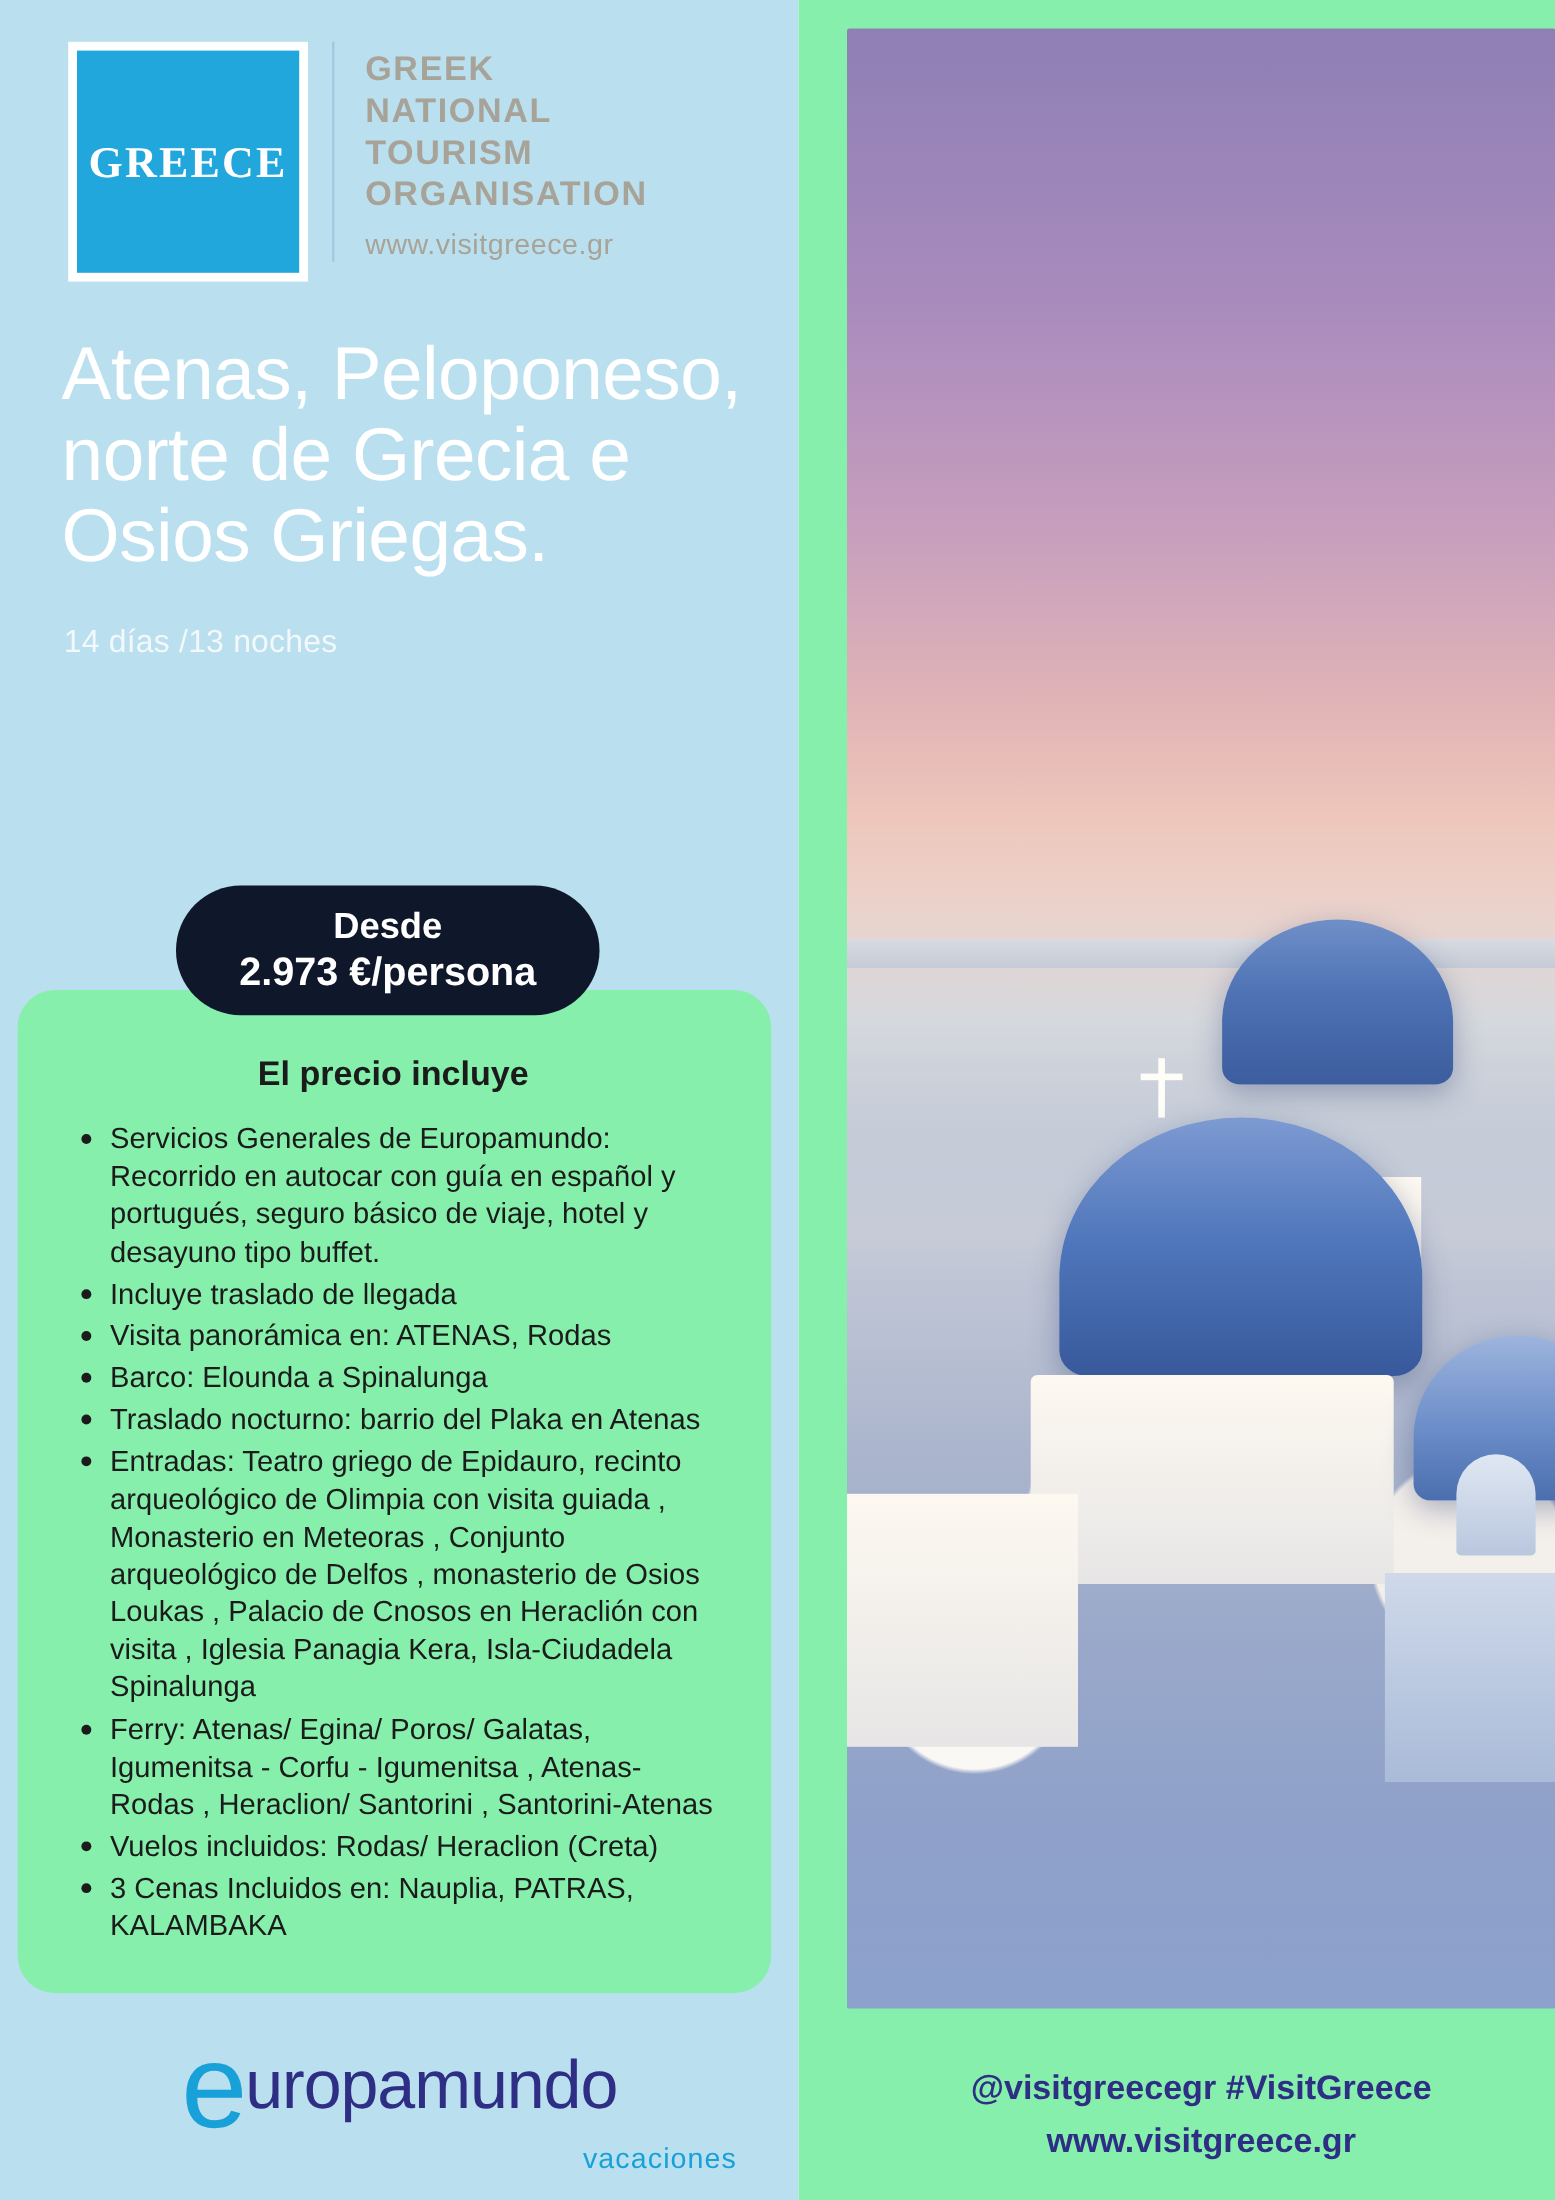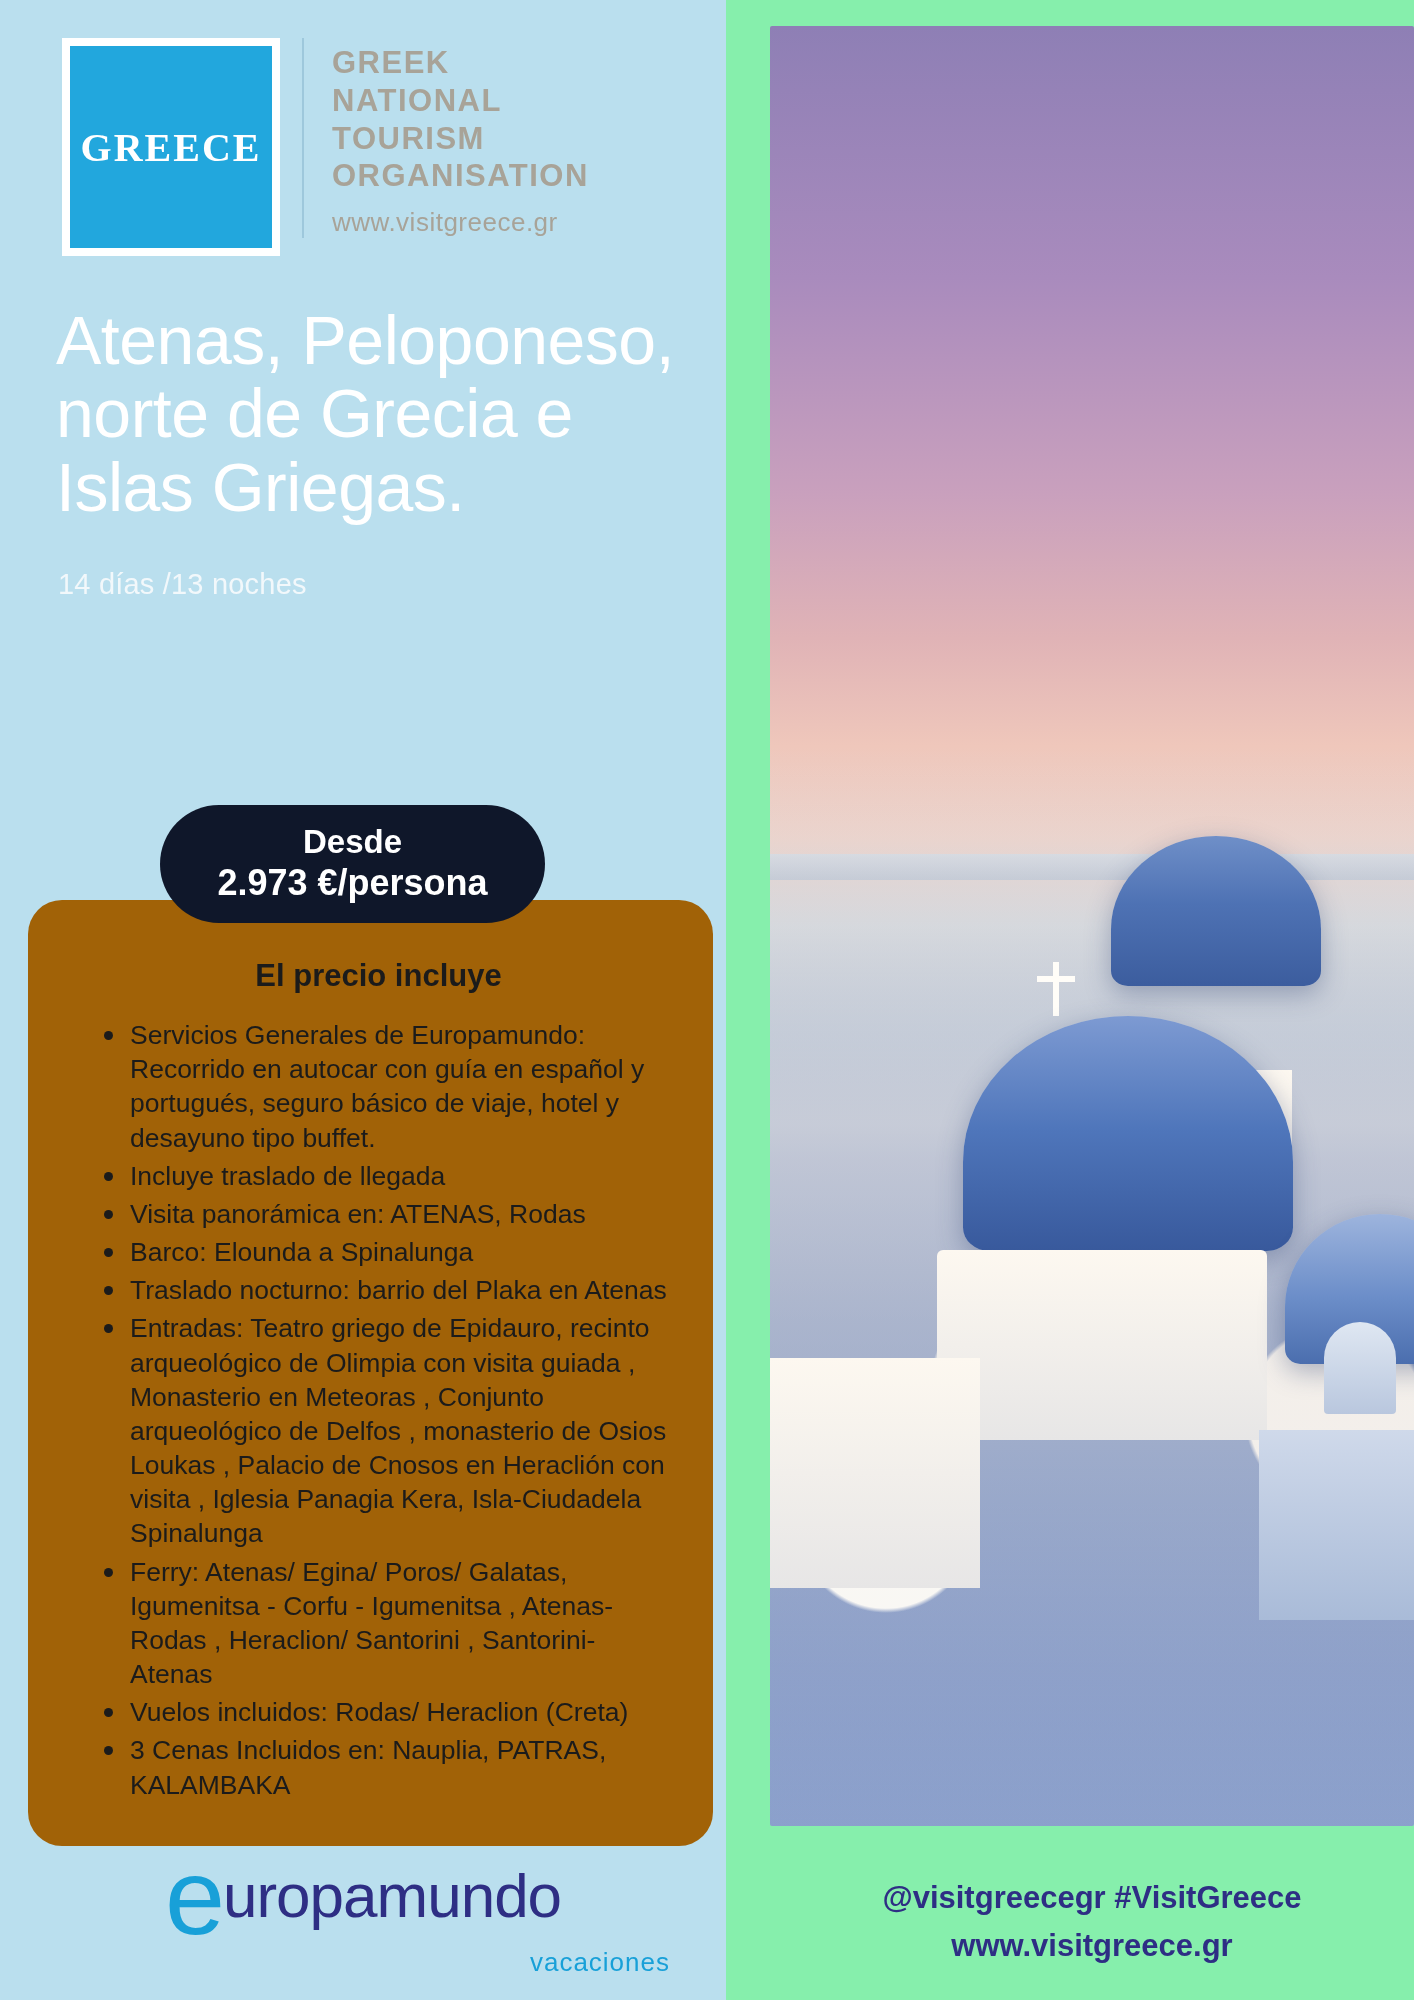--- a/index.html
+++ b/index.html
@@ -101,26 +101,26 @@
     flex-direction: column;
     align-items: center;
     justify-content: center;
     z-index: 5;
   }
   .price-pill .from { font-size: 33px; font-weight: 700; line-height: 1.15; }
   .price-pill .amount { font-size: 36px; font-weight: 700; line-height: 1.2; }
 
   .includes-card {
     position: absolute;
-    left: 28px;
+    left: 16px;
     top: 900px;
     width: 685px;
-    background: #a16207;
+    background: #86efac;
     border-radius: 34px;
-    padding: 58px 34px 40px 50px;
+    padding: 58px 34px 40px 32px;
   }
   .includes-title {
     text-align: center;
     font-size: 31px;
     font-weight: 700;
     color: #1b1b1b;
     margin-bottom: 24px;
   }
   ul.includes-list {
     list-style: none;
@@ -298,21 +298,21 @@
       </div>
       <div class="org-block">
         <div class="org-line">GREEK</div>
         <div class="org-line">NATIONAL</div>
         <div class="org-line">TOURISM</div>
         <div class="org-line">ORGANISATION</div>
         <div class="org-url">www.visitgreece.gr</div>
       </div>
     </div>
 
-    <h1 class="title">Atenas, Peloponeso, norte de Grecia e Islas Griegas.</h1>
+    <h1 class="title">Atenas, Peloponeso, norte de Grecia e Osios Griegas.</h1>
     <div class="subtitle">14 días /13 noches</div>
 
     <div class="price-pill">
       <div class="from">Desde</div>
       <div class="amount">2.973 €/persona</div>
     </div>
 
     <div class="includes-card">
       <div class="includes-title">El precio incluye</div>
       <ul class="includes-list">

